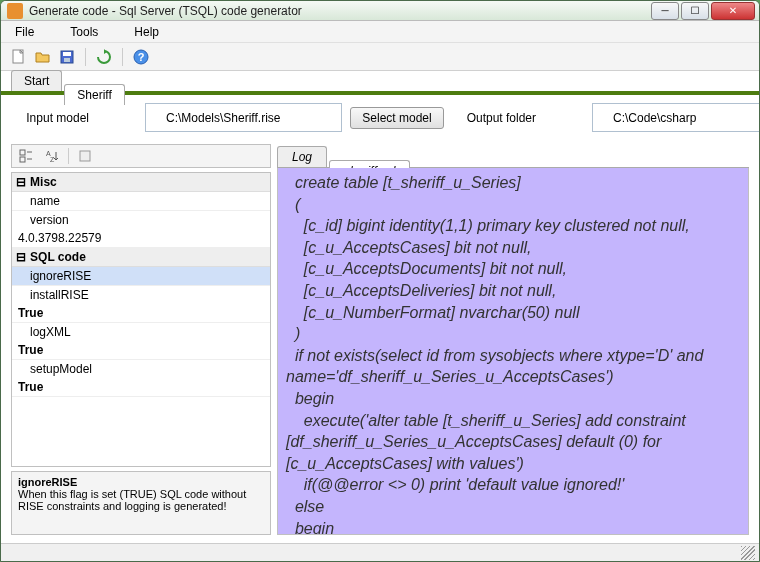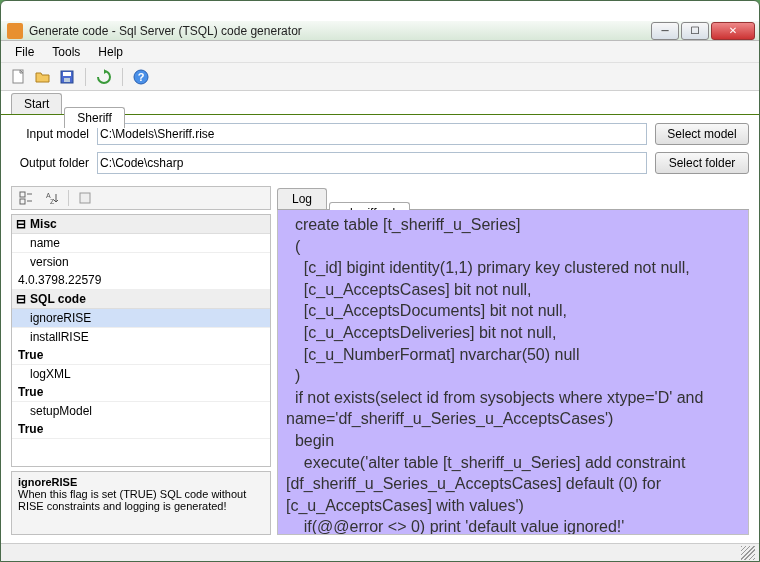--- a/index.html
+++ b/index.html
@@ -1,50 +1,50 @@
 <!DOCTYPE html>
 <html><head>
 <meta charset="utf-8">
 <style>
 * { box-sizing: border-box; margin: 0; padding: 0; }
 body { font-family: "Segoe UI", Tahoma, sans-serif; font-size: 11px; background: #5a9a5a; width: 760px; height: 562px; overflow: hidden; }
 .window { width: 760px; height: 562px; background: #fff; border: 1px solid #4a6a4a; border-radius: 6px 6px 0 0; overflow: hidden; display: flex; flex-direction: column; }
-.titlebar { height: 20px; background: linear-gradient(#f5f9f5, #d8e8d8); display: flex; align-items: center; padding: 0 4px 0 6px; border-bottom: 1px solid #bbb; margin-top: 20px; }
+.titlebar { height: 20px; background: linear-gradient(#f5f9f5, #d8e8d8); display: flex; align-items: center; padding: 0 4px 0 6px; border-bottom: 1px solid #bbb; }
 .titlebar .app-icon { width: 16px; height: 16px; background: #e89030; border-radius: 2px; margin-right: 6px; }
 .titlebar .title { flex: 1; font-size: 12px; color: #222; }
 .winbtns { display: flex; gap: 0; }
 .winbtn { width: 28px; height: 18px; border: 1px solid #888; background: linear-gradient(#f8f8f8,#d8e0e8); border-radius: 3px; margin-left: 2px; display: flex; align-items: center; justify-content: center; font-size: 10px; cursor: pointer; }
 .winbtn.close { width: 44px; background: linear-gradient(#e88,#c33); color: #fff; border-color: #933; }
-.menubar { height: 22px; background: #f4f4f4; display: flex; align-items: center; padding: 0 14px; gap: 18px; font-size: 12px; border-bottom: 1px solid #e0e0e0; }
+.menubar { height: 22px; background: #f4f4f4; display: flex; align-items: center; padding: 0 14px; gap: 36px; font-size: 12px; border-bottom: 1px solid #e0e0e0; }
 .menubar span { cursor: pointer; }
 .toolbar { height: 28px; background: #f4f4f4; display: flex; align-items: center; padding: 0 10px; gap: 8px; border-bottom: 1px solid #d0d0d0; }
 .toolbar .sep { width: 1px; height: 18px; background: #ccc; margin: 0 2px; }
 .tb-icon { width: 16px; height: 16px; display: inline-block; cursor: pointer; }
-.tabs-top { height: 24px; display: flex; align-items: flex-end; padding: 0 10px; background: #fff; border-bottom: 1px solid #4d7c0f; }
+.tabs-top { height: 24px; display: flex; align-items: flex-end; padding: 0 10px; background: #fff; border-bottom: 4px solid #4d7c0f; }
 .tab { padding: 3px 12px; border: 1px solid #aaa; border-bottom: none; background: #eee; margin-right: 2px; font-size: 12px; cursor: pointer; border-radius: 3px 3px 0 0; }
 .tab.active { background: #fff; position: relative; top: 14px; }
-.form-area { padding: 8px 10px; display: flex; flex-direction: column; gap: 7px; background: #fff; justify-content: space-between; }
+.form-area { padding: 8px 10px; display: flex; flex-direction: row; gap: 14px; background: #fff; }
 .form-row { display: flex; align-items: center; gap: 8px; }
 .form-row label { width: 78px; font-size: 12px; text-align: right; }
-.form-row input { flex: 1; height: 22px; border: 1px solid #b0c0d0; padding: 0 2px; font-size: 12px; }
+.form-row input { flex: 1; height: 29px; border: 1px solid #b0c0d0; padding: 0 20px; font-size: 12px; margin-left: 48px; }
 .form-row button { width: 94px; height: 22px; background: linear-gradient(#f8f8f8,#e0e0e0); border: 1px solid #999; border-radius: 3px; font-size: 12px; cursor: pointer; }
 .splitter { flex: 1; display: flex; padding: 4px 10px 8px 10px; gap: 6px; overflow: hidden; }
 .left-panel { width: 260px; display: flex; flex-direction: column; gap: 4px; }
 .prop-toolbar { height: 24px; border: 1px solid #c0c0c0; background: #f4f4f4; display: flex; align-items: center; padding: 0 4px; gap: 6px; }
 .prop-toolbar .pbtn { width: 20px; height: 18px; border: 1px solid transparent; display: flex; align-items: center; justify-content: center; cursor: pointer; font-size: 11px; }
 .prop-grid { flex: 1; border: 1px solid #c0c0c0; background: #fff; overflow: auto; font-size: 12px; }
 .prop-cat { background: #eee; font-weight: bold; padding: 2px 4px; border-bottom: 1px solid #ddd; display: flex; align-items: center; gap: 4px; }
 .prop-row { display: flex; border-bottom: 1px solid #eee; flex-direction: column; }
 .prop-row .k { width: 50%; padding: 2px 6px 2px 18px; }
 .prop-row .v { width: 50%; padding: 2px 6px; }
 .prop-row.sel { background: #d0e0f8; }
 .prop-row .v.bold { font-weight: bold; }
 .prop-desc { height: 64px; border: 1px solid #c0c0c0; background: #f4f4f4; padding: 4px 6px; font-size: 11px; }
 .prop-desc .h { font-weight: bold; }
-.right-panel { flex: 1; display: flex; flex-direction: column; }
+.right-panel { flex: 1; display: flex; flex-direction: column; font-style: italic; }
 .right-tabs { height: 24px; display: flex; align-items: flex-end; border-bottom: 1px solid #aaa; }
 .right-tabs .tab { font-size: 12px; padding: 3px 14px; }
 .code-area { flex: 1; border: 1px solid #c0c0c0; border-top: none; overflow: auto; background: #c4b5fd; padding: 4px 8px; font-family: Tahoma, sans-serif; font-size: 16px; color: #333; line-height: 1.35; white-space: pre-wrap; position: relative; }
 .statusbar { height: 18px; background: #f0f0f0; border-top: 1px solid #ccc; display: flex; justify-content: flex-end; align-items: center; padding: 0 4px; }
 .grip { width: 14px; height: 14px; background: repeating-linear-gradient(135deg,#999,#999 1px,transparent 1px,transparent 3px); }
 </style>
 </head>
 <body>
 
 <div class="window">

